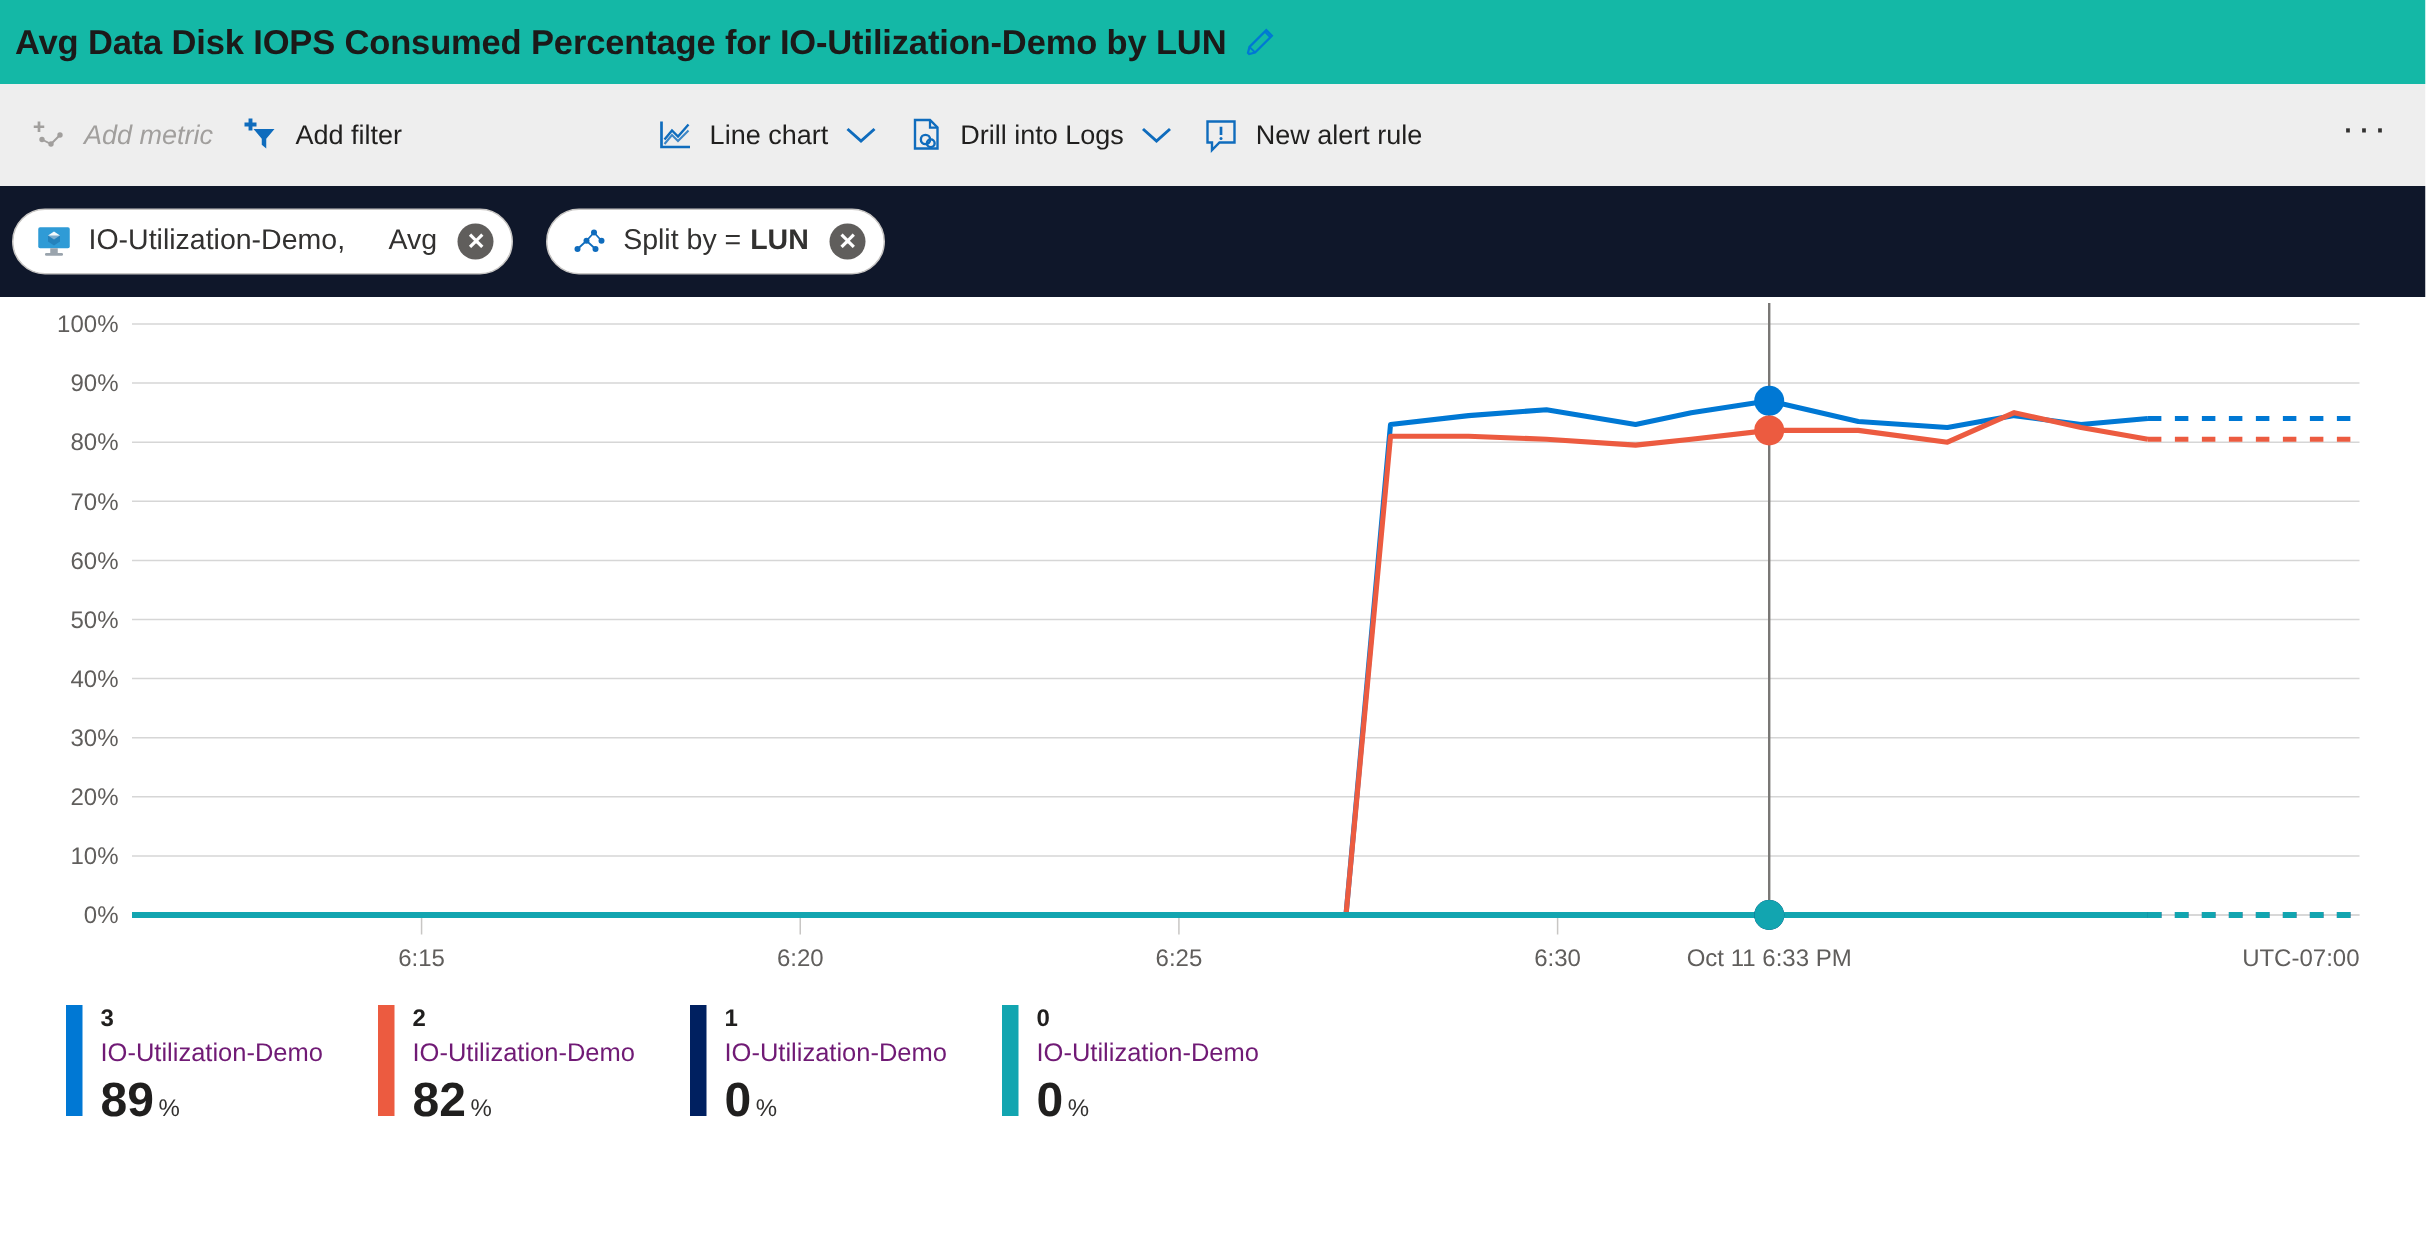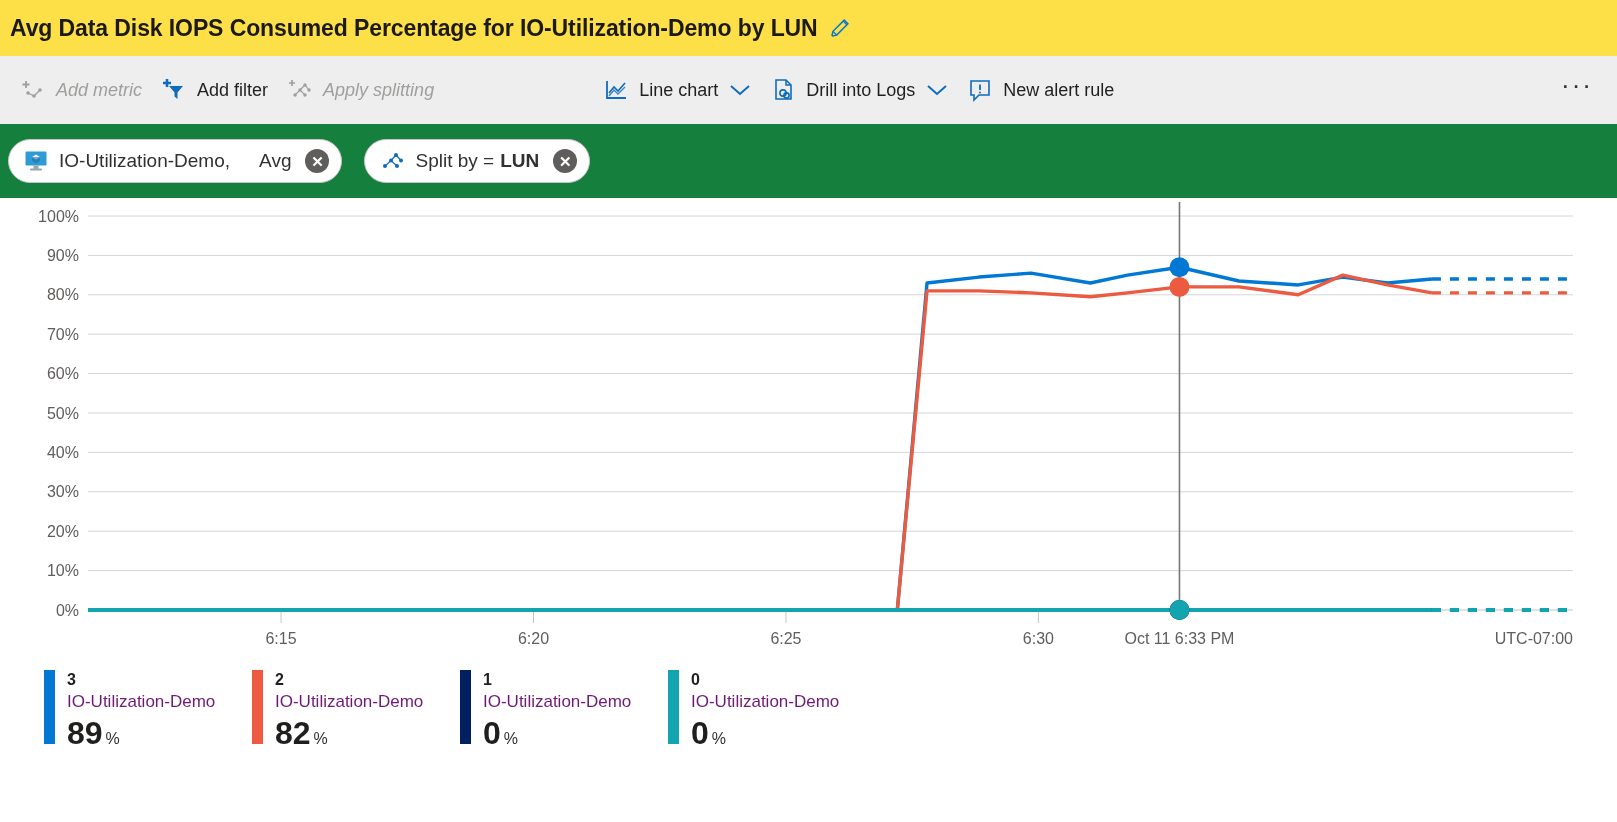--- a/index.html
+++ b/index.html
@@ -15,21 +15,21 @@
     overflow: hidden;
     position: relative;
   }
 
   
   .title-bar {
     height: 56px;
     display: flex;
     align-items: center;
     padding: 0 0 0 10px;
-    background: #fde047;
+    background: #14b8a6;
   }
   .title-text {
     font-size: 23px;
     font-weight: bold;
     letter-spacing: -0.1px;
     color: #1b1a19;
     white-space: nowrap;
   }
   .edit-pencil {
     margin-left: 10px;
@@ -81,21 +81,21 @@
     cursor: pointer;
     line-height: 12px;
   }
 
   
   .chips-row {
     height: 74px;
     display: flex;
     align-items: center;
     padding-left: 8px;
-    background: #15803d;
+    background: #0f172a;
   }
   .chip {
     display: flex;
     align-items: center;
     height: 44px;
     border: 1px solid #c8c6c4;
     border-radius: 24px;
     padding: 0 12px 0 14px;
     font-size: 19px;
     color: #323130;
@@ -218,34 +218,20 @@
   <div class="cmd">
     <span class="glyph">
       <svg width="26" height="26" viewBox="0 0 26 26">
         <path d="M8 9 L22 9 L16.5 15.5 L16.5 22 L13.5 19.5 L13.5 15.5 Z" fill="#0f6cbd"></path>
         <path d="M6 2 L6 10 M2 6 L10 6" stroke="#0f6cbd" stroke-width="2.6"></path>
       </svg>
     </span>
     <span>Add filter</span>
   </div>
 
-  <div class="cmd disabled">
-    <span class="glyph">
-      <svg width="26" height="26" viewBox="0 0 26 26">
-        <circle cx="8" cy="18" r="1.7" fill="#a19f9d"></circle>
-        <circle cx="13" cy="13" r="1.7" fill="#a19f9d"></circle>
-        <circle cx="18" cy="18" r="1.7" fill="#a19f9d"></circle>
-        <circle cx="18" cy="8" r="1.7" fill="#a19f9d"></circle>
-        <circle cx="22" cy="13" r="1.7" fill="#a19f9d"></circle>
-        <path d="M8 18 L13 13 L18 18 M13 13 L18 8 L22 13" stroke="#a19f9d" stroke-width="1.2" fill="none"></path>
-        <path d="M5 3 L5 9 M2 6 L8 6" stroke="#a19f9d" stroke-width="1.7"></path>
-      </svg>
-    </span>
-    <span>Apply splitting</span>
-  </div>
 
   <div class="cmd cmd-gap-left">
     <span class="glyph">
       <svg width="26" height="26" viewBox="0 0 26 26">
         <path d="M4 4 L4 21 L23 21" stroke="#0f6cbd" stroke-width="1.8" fill="none"></path>
         <path d="M6 16 L11 10 L15 14 L22 6" stroke="#0f6cbd" stroke-width="1.6" fill="none"></path>
         <path d="M6 19 L11 13 L15 17 L22 10" stroke="#0f6cbd" stroke-width="1.4" fill="none" opacity="0.8"></path>
       </svg>
     </span>
     <span>Line chart</span>

